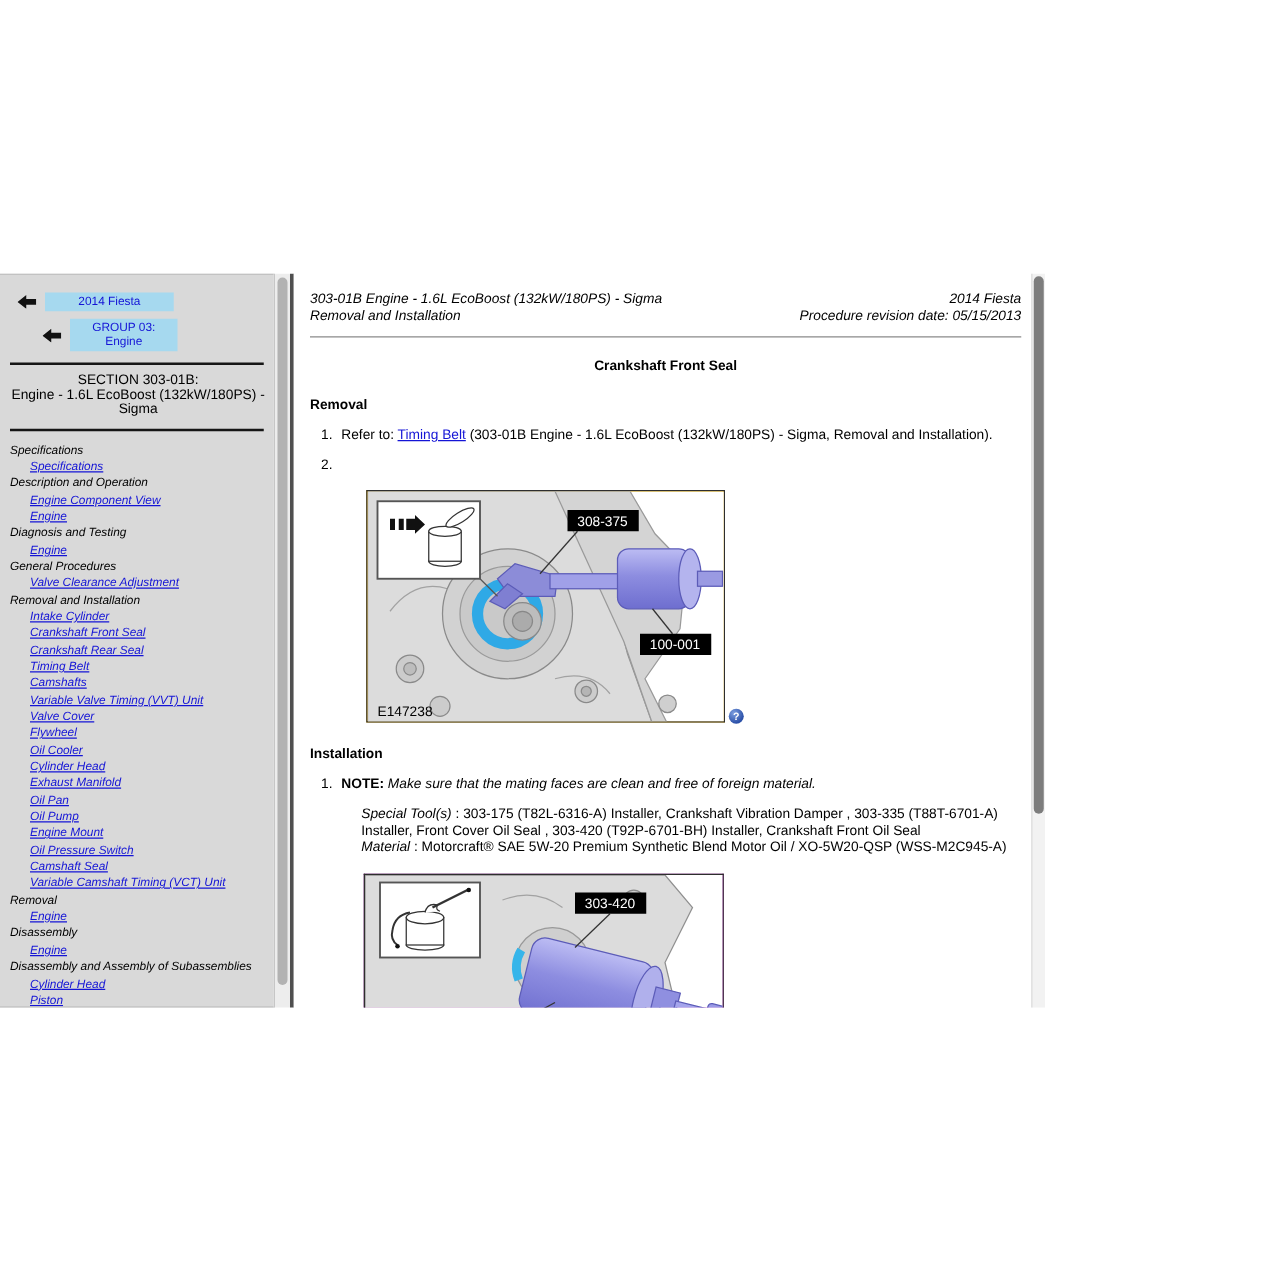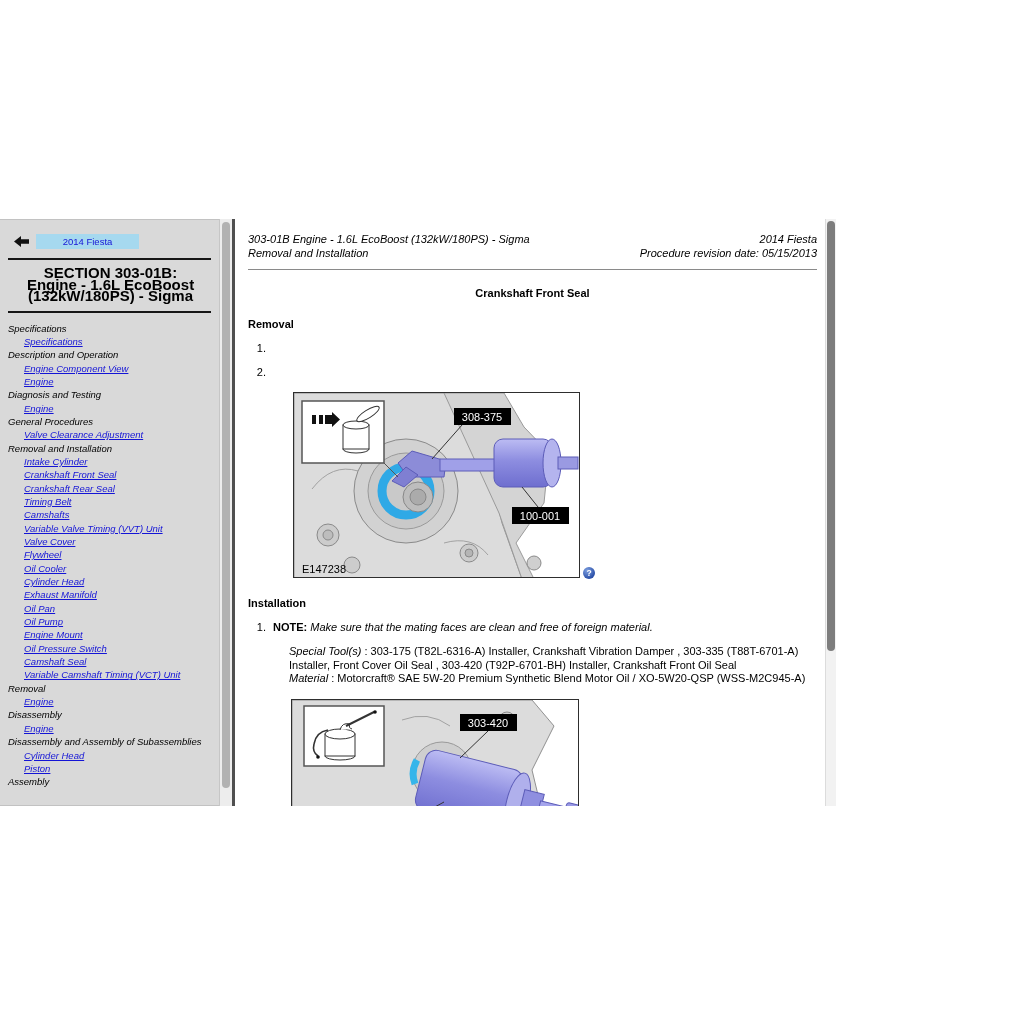--- a/index.html
+++ b/index.html
@@ -10,21 +10,21 @@
   .sidebar { width:219px; background:#d9d9d9; border-top:1px solid #c2c2c2; border-bottom:1px solid #c2c2c2;
              padding:14px 6px 0 8px; font-size:9.5px; overflow:hidden; }
   .backrow { display:flex; align-items:center; gap:7px; margin:0 0 6px 6px; }
   .backrow.second { margin-left:26px; }
   .back-arrow { display:inline-flex; cursor:pointer; }
   .hl-link { background:#a6d9ef; color:#1414d6; text-decoration:none; font-size:9.5px;
              padding:2px 4px; text-align:center; display:inline-block; cursor:pointer; }
   .hl-link.first { width:103px; }
   .hl-link.second { width:86px; }
   .side-rule { border:none; border-top:2px solid #161616; margin:9px 2px 7px 0; }
-  .section-title { font-weight:bold; font-size:15px; text-align:center; line-height:11.5px; }
+  .section-title { font-weight:normal; font-size:11px; text-align:center; line-height:11.5px; }
   .nav { margin-top:9px; line-height:13.35px;font-style:italic; }
   .nav-header { color:#000; }
   .nav-link-row { padding-left:16px; }
   .nav-link { color:#1414d6; text-decoration:underline; cursor:pointer; }
 
   
   .side-scroll { width:13px; background:#ededed; border-left:1px solid #c6c6c6; position:relative; }
   .side-scroll .thumb { position:absolute; top:3px; left:2px; width:8px; height:566px; background:#b2b2b2; border-radius:5px; }
 
   .vdivider { width:3px; background:#4f4f4f; }
@@ -62,20 +62,28 @@
 <div class="band">
 
   <div class="sidebar">
     <div class="backrow">
       <span class="back-arrow">
         <svg width="15" height="11" viewBox="0 0 15 11">
             <polygon points="0,5.5 7,0 7,3.2 15,3.2 15,7.8 7,7.8 7,11" fill="#111"></polygon>
           </svg>
       </span>
       <a class="hl-link first">2014 Fiesta</a>
+    </div>
+    <div class="backrow second">
+      <span class="back-arrow">
+        <svg width="15" height="11" viewBox="0 0 15 11">
+            <polygon points="0,5.5 7,0 7,3.2 15,3.2 15,7.8 7,7.8 7,11" fill="#111"></polygon>
+          </svg>
+      </span>
+      <a class="hl-link second">GROUP 03: Engine</a>
     </div>
     <hr class="side-rule">
     <div class="section-title">
       <div>SECTION 303-01B:</div>
       <div>Engine - 1.6L EcoBoost (132kW/180PS) - Sigma</div>
     </div>
     <hr class="side-rule">
     <div class="nav">
         <div class="nav-header">Specifications</div>
         <div class="nav-link-row"><a class="nav-link">Specifications</a></div>
@@ -134,20 +142,21 @@
       </div>
     </div>
     <hr class="header-rule">
 
     <div class="page-title">Crankshaft Front Seal</div>
 
     <div class="proc-heading">Removal</div>
 
     <div class="step">
       <span class="step-num">1.</span>
+      <span><span>Refer to: </span><a class="inline-link">Timing Belt</a><span> (303-01B Engine - 1.6L EcoBoost (132kW/180PS) - Sigma, Removal and Installation).</span></span>
     </div>
     <div class="step">
       <span class="step-num">2.</span>
     </div>
 
     <div class="figure-wrap">
       <div class="figure-box">
         <svg width="287" height="186" viewBox="0 0 287 186">
           <defs>
             <linearGradient id="pg1" x1="0" y1="0" x2="0" y2="1">

